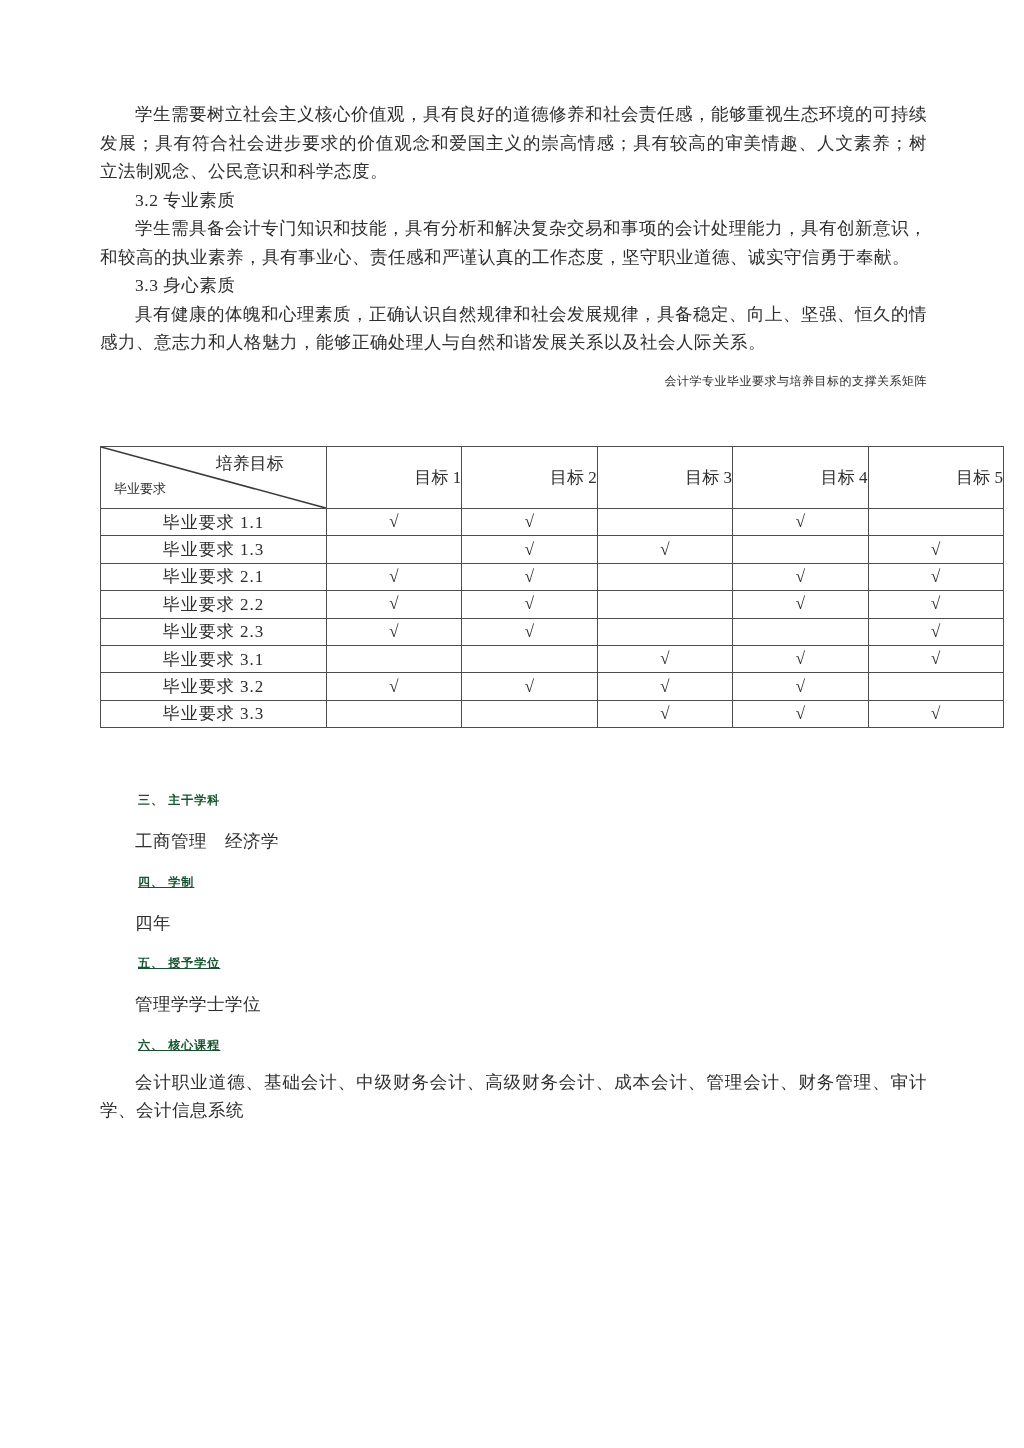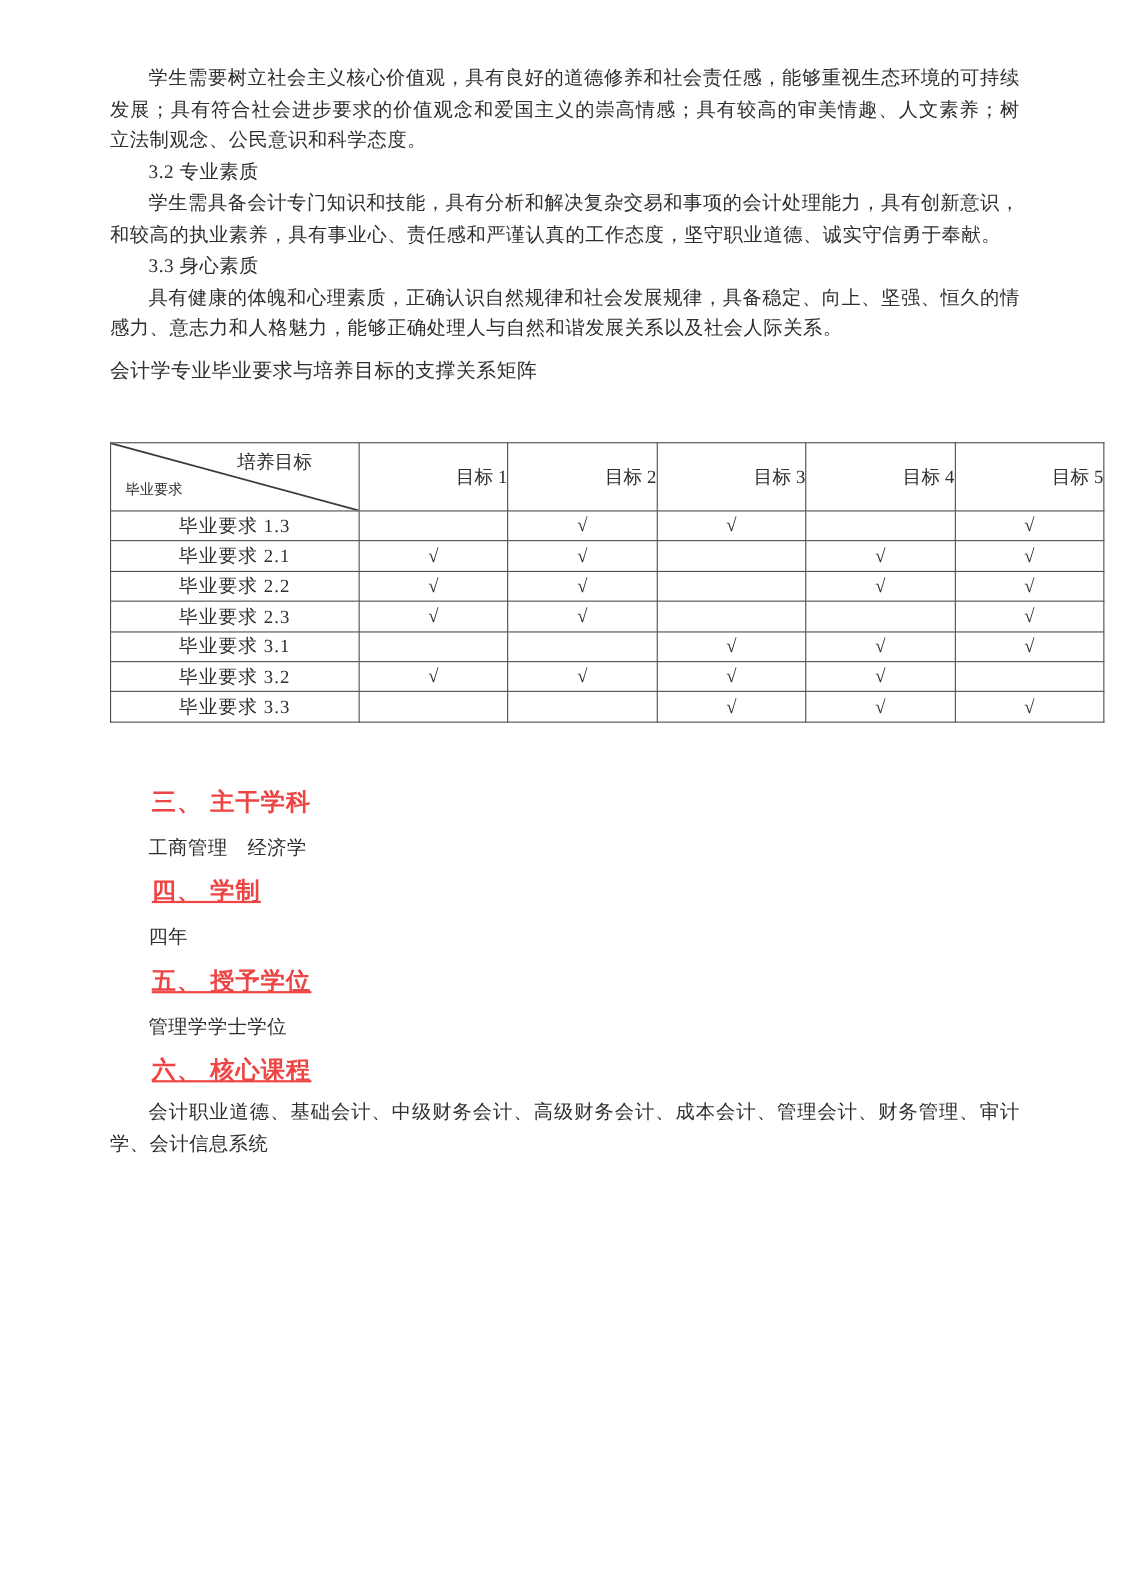--- a/index.html
+++ b/index.html
@@ -7,43 +7,43 @@
   body {
     width: 1024px;
     height: 1448px;
     background: #ffffff;
     color: #2e2e2e;
     font-family: "Liberation Serif", "DejaVu Serif", serif;
   }
   .doc {
     width: 1024px;
     height: 1448px;
-    padding: 56px 97px 40px 100px;
+    padding: 100px 97px 40px 100px;
     overflow: hidden;
   }
   .body-text {
     margin: 0;
     font-size: 17.5px;
     line-height: 28.5px;
     text-align: justify;
     text-indent: 2em;
     letter-spacing: 0.5px;
   }
   .sub-heading {
     margin: 0;
     font-size: 17.5px;
     line-height: 28.5px;
     text-indent: 2em;
     letter-spacing: 0.5px;
   }
   .table-title {
     margin: 10px 0 0 0;
-    font-size: 18px;
-    line-height: 28.5px;
-    text-align: left;
+    font-size: 12px;
+    line-height: 28.5px;
+    text-align: right;
     letter-spacing: 0.5px;
   }
   table.matrix {
     margin-top: 51px;
     width: 904px;
     border-collapse: collapse;
     table-layout: fixed;
     font-size: 17px;
   }
   table.matrix th, table.matrix td {
@@ -69,23 +69,23 @@
     font-size: 13px; line-height: 20px;
   }
   table.matrix thead th.goal-head { height: 62px; font-size: 17px; text-align: right; }
   table.matrix tbody td { height: 27.4px; font-size: 17px; }
   table.matrix tbody td.row-label { letter-spacing: 1px; }
   .check { font-size: 16px; }
   .big-heading {
     margin: 0 0 0 38px;
     font-family: "Liberation Sans", "DejaVu Sans", sans-serif;
     font-weight: bold;
-    font-size: 22px;
+    font-size: 12px;
     line-height: 26px;
-    color: #ef4444;
+    color: #14532d;
     letter-spacing: 1px;
   }
   .heading-3 { margin-top: 59px; }
   .section-body {
     margin: 14px 0 0 0;
     font-size: 17.5px;
     line-height: 28.5px;
     text-indent: 2em;
     letter-spacing: 0.5px;
   }
@@ -127,20 +127,28 @@
         </th>
         <th class="goal-head">目标 1</th>
         <th class="goal-head">目标 2</th>
         <th class="goal-head">目标 3</th>
         <th class="goal-head">目标 4</th>
         <th class="goal-head">目标 5</th>
       </tr>
     </thead>
     <tbody>
       <tr>
+        <td class="row-label">毕业要求 1.1</td>
+        <td class="check">√</td>
+        <td class="check">√</td>
+        <td class="check"></td>
+        <td class="check">√</td>
+        <td class="check"></td>
+      </tr>
+      <tr>
         <td class="row-label">毕业要求 1.3</td>
         <td class="check"></td>
         <td class="check">√</td>
         <td class="check">√</td>
         <td class="check"></td>
         <td class="check">√</td>
       </tr>
       <tr>
         <td class="row-label">毕业要求 2.1</td>
         <td class="check">√</td>

